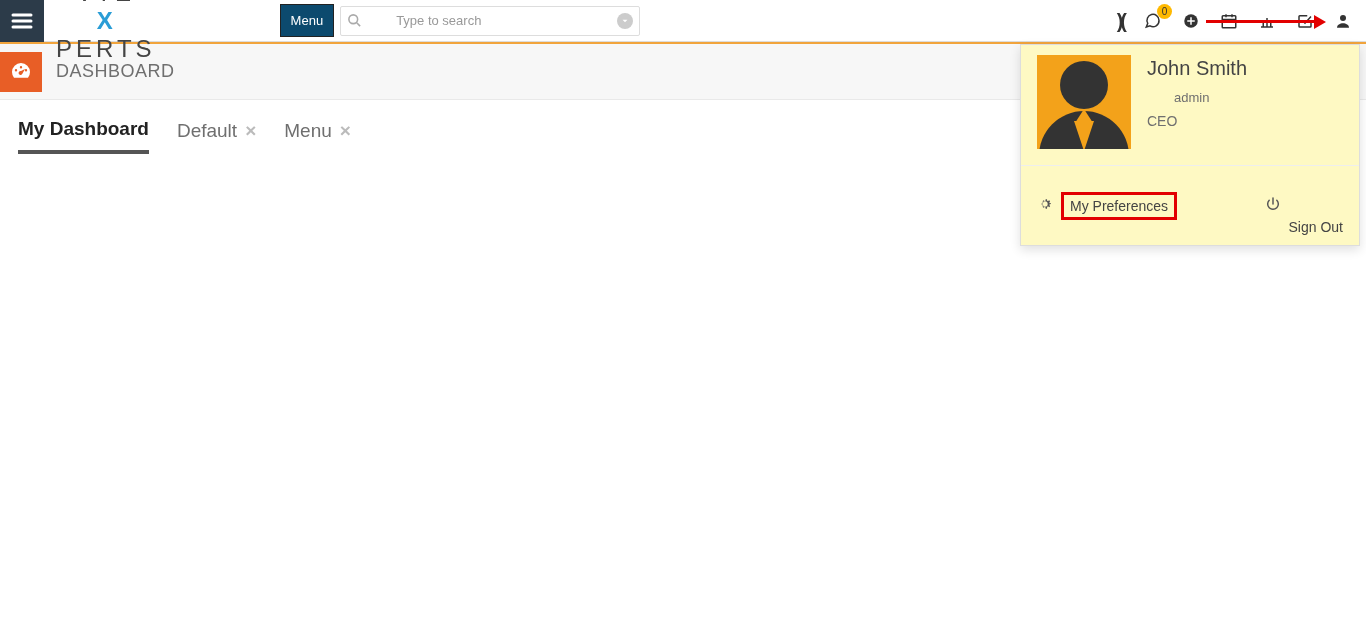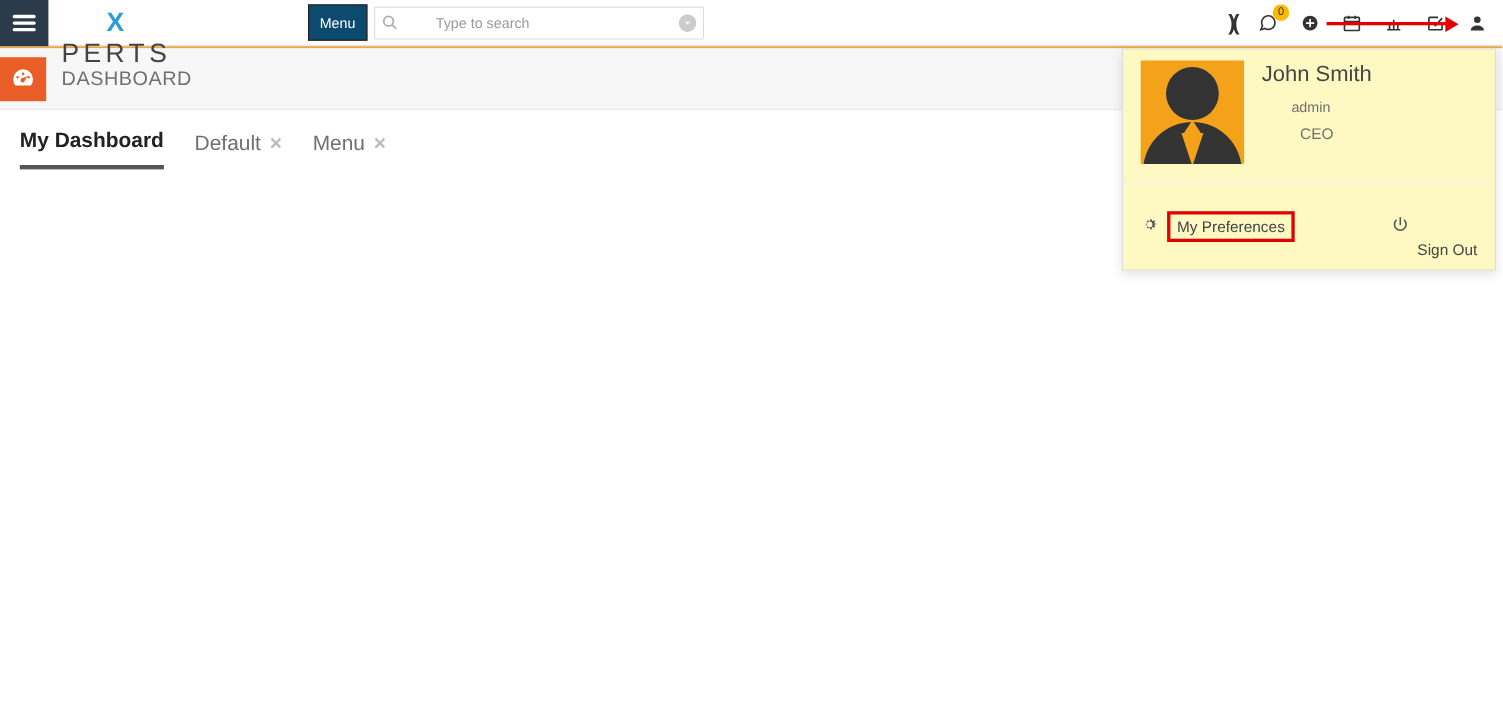--- a/index.html
+++ b/index.html
@@ -205,21 +205,21 @@
       width: 0; height: 0;
       position: absolute;
       top: 54px; left: 38px;
       border-left: 9px solid transparent;
       border-right: 9px solid transparent;
       border-bottom: 14px solid #f3a21a;
       z-index: 2;
     }
     .user-info .name { font-size: 20px; color: #444; margin-top: 2px; }
     .user-info .role { font-size: 13px; color: #6f6f6f; margin-top: 10px; margin-left: 27px; }
-    .user-info .title { font-size: 14px; color: #6f6f6f; margin-top: 8px; text-align: center; }
+    .user-info .title { font-size: 14px; color: #6f6f6f; margin-top: 8px; }
 
     .user-dropdown .actions-row {
       border-top: 1px solid #eee;
       display: flex; justify-content: space-between; align-items: center;
       padding: 10px 16px;
     }
     .actions-left, .actions-right {
       display: flex; align-items: center; gap: 8px;
     }
     .gear svg, .power svg { width: 16px; height: 16px; }

